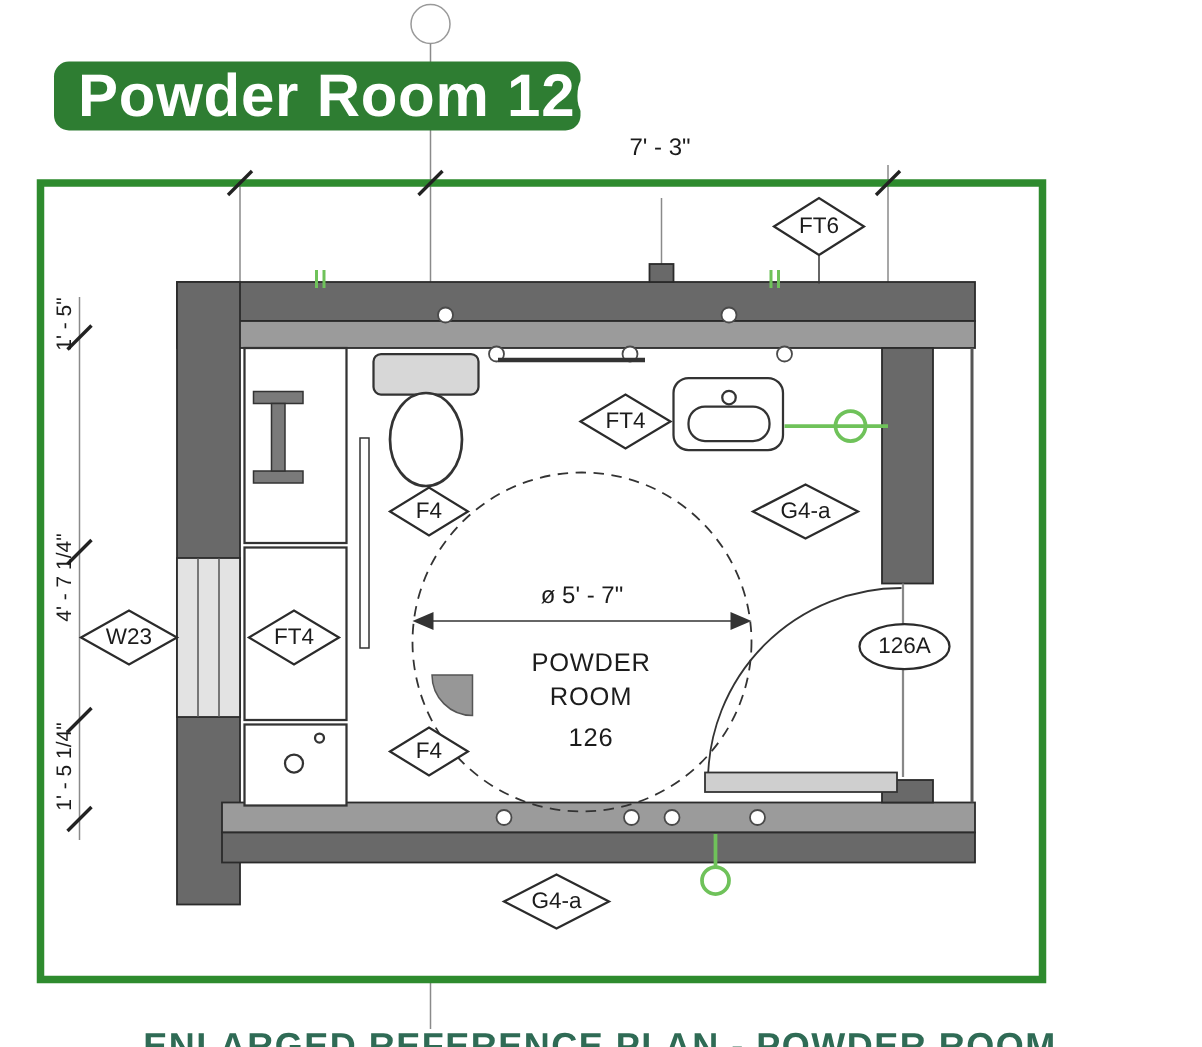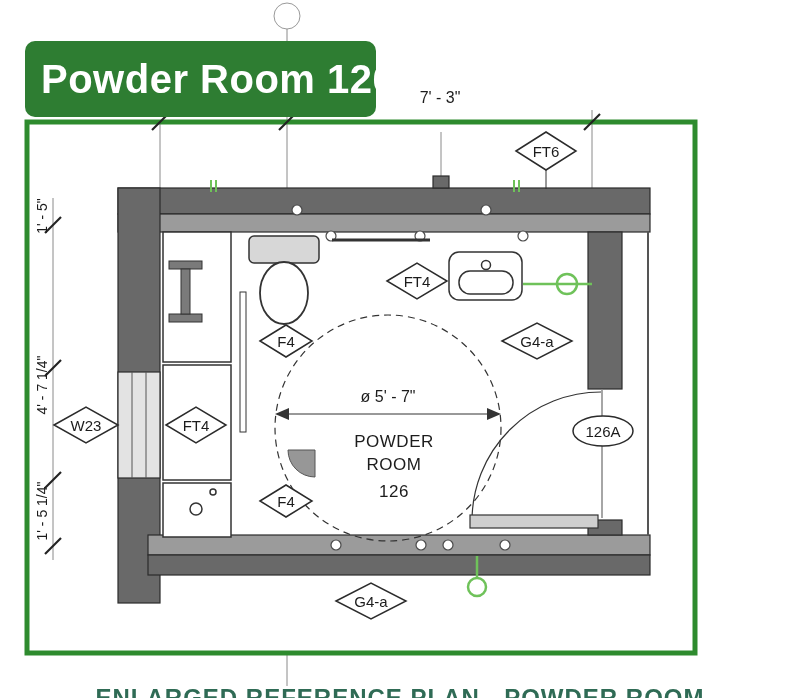--- a/index.html
+++ b/index.html
@@ -1,20 +1,20 @@
 <!DOCTYPE html>
 <html><head>
 <meta charset="utf-8">
 <style>
   * { margin:0; padding:0; box-sizing:border-box; }
   html,body { background:#fff; font-family:"Liberation Sans", sans-serif; }
   .stage { position:relative; width:801px; height:698px; overflow:hidden; background:#fff; }
   .plan-svg { position:absolute; left:0; top:0; }
 
-  .badge { position:absolute; left:25px; top:41px; width:351px; height:76px;
+  .badge { position:absolute; left:36px; top:41px; width:351px; height:46px;
            background:#2e7d32; border-radius:10px; display:flex; align-items:center;
            padding:0 16px; }
   .badge span { color:#fff; font-size:40px; font-weight:600; letter-spacing:.5px; white-space:nowrap; }
 
   .caption { position:absolute; left:55px; top:684px; width:690px; text-align:center;
              color:#2f6b55; font-size:24px; font-weight:700; letter-spacing:1px; white-space:nowrap; }
 
   svg text { font-family:"Liberation Sans", sans-serif; fill:#1c1c1c; }
   .dim   { font-size:16px; text-anchor:middle; }
   .dimv  { font-size:14px; text-anchor:middle; dominant-baseline:central; }

